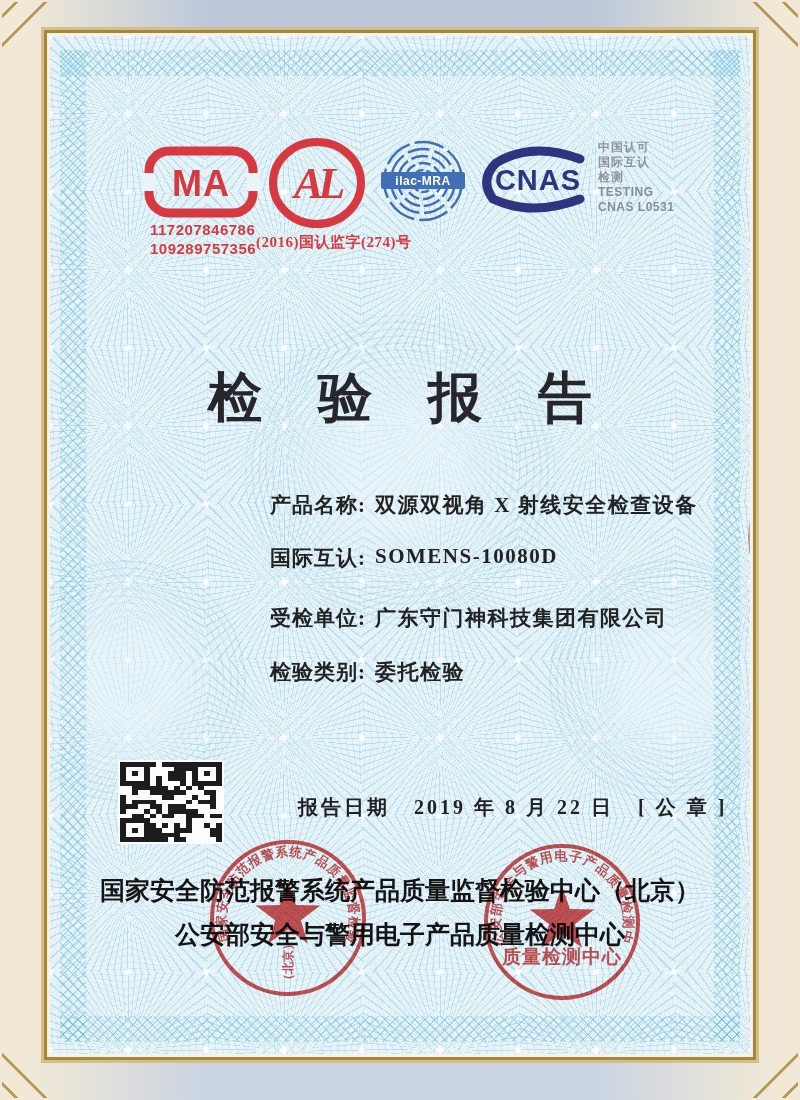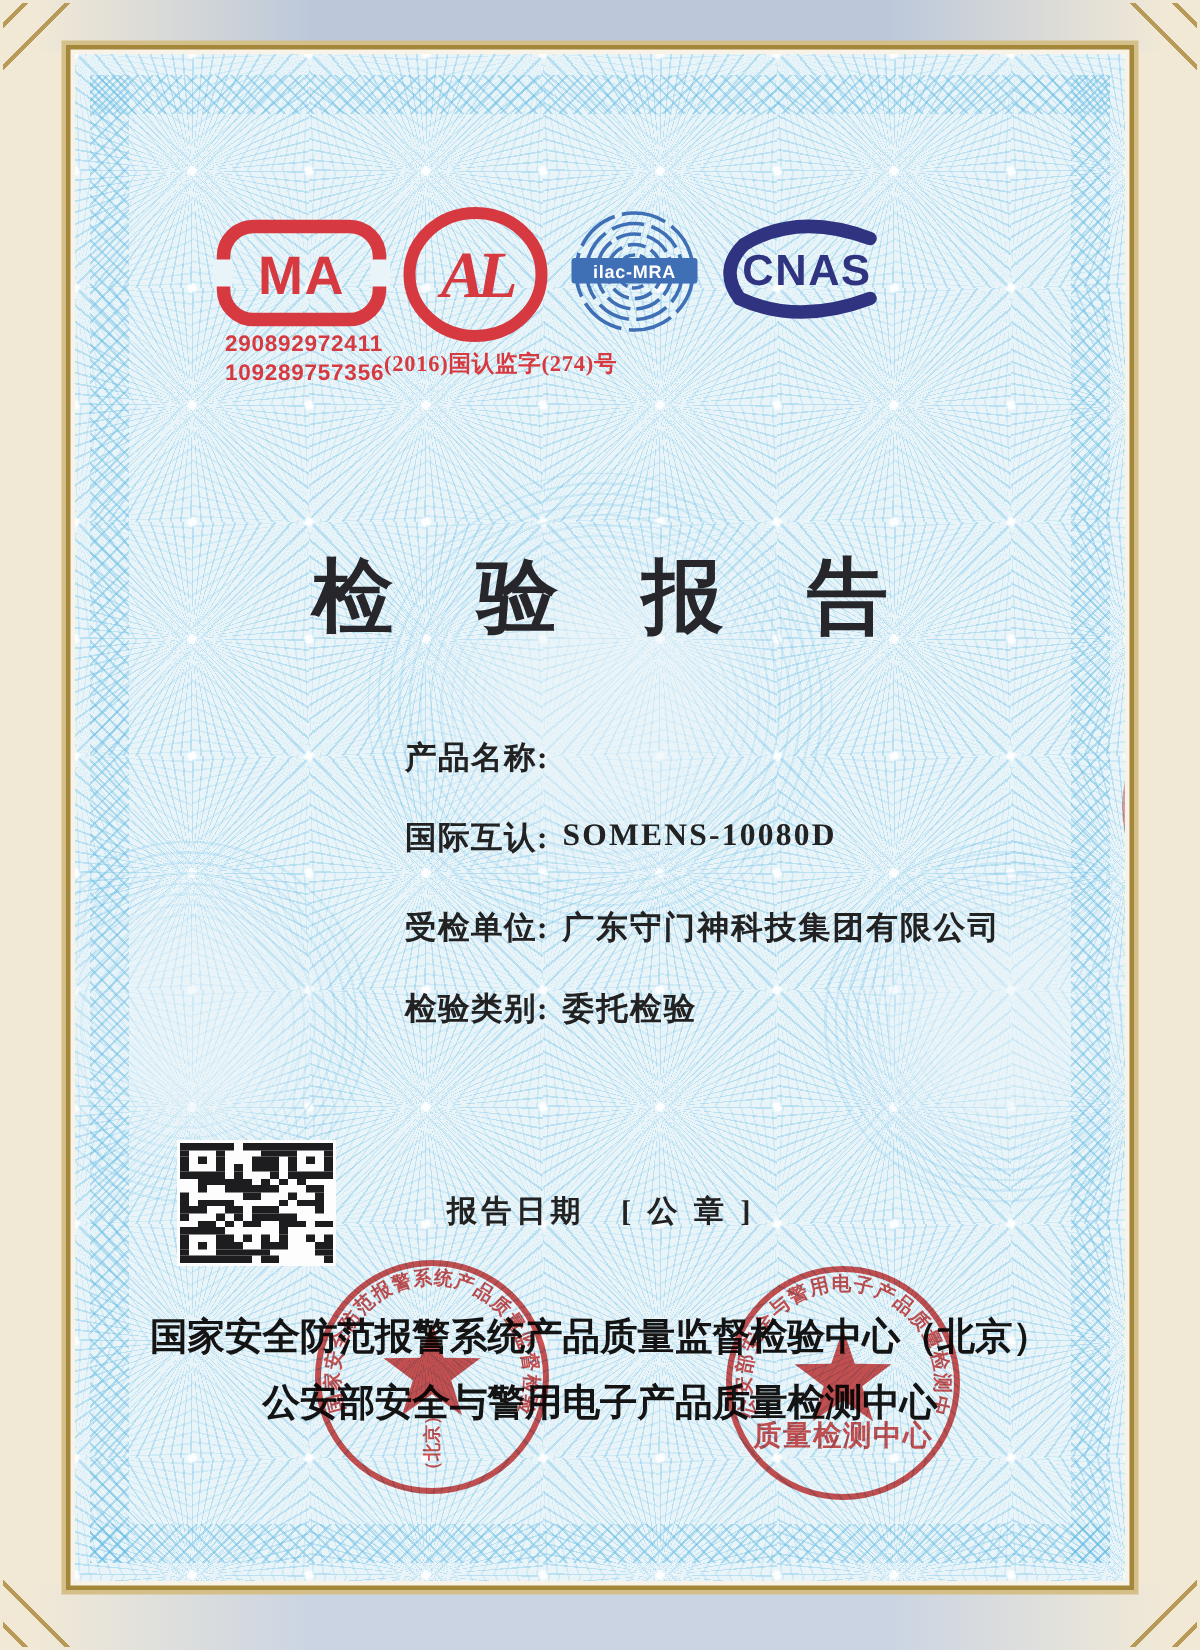--- a/index.html
+++ b/index.html
@@ -132,32 +132,40 @@
     </g>
     <rect x="1" y="34" width="84" height="17" rx="2" fill="#3f6fb5"></rect>
     <text x="43" y="47" text-anchor="middle" fill="#ffffff" style="font:700 12px 'Liberation Sans',sans-serif;letter-spacing:.5px;">ilac-MRA</text>
   </svg>
 
   <svg class="logo" style="left:430px;top:110px;" width="114" height="68" viewBox="0 0 114 68">
     <path d="M100,13 Q52,-5 16,17 Q-1,34 13,53 Q52,71 100,53" fill="none" stroke="#2f3380" stroke-width="9" stroke-linecap="round"></path>
     <text x="58" y="44" text-anchor="middle" class="navy" style="font:800 29px 'Liberation Sans',sans-serif;letter-spacing:1px;">CNAS</text>
   </svg>
 
+  <div class="cnas-lines">
+    <div>中国认可</div>
+    <div>国际互认</div>
+    <div>检测</div>
+    <div class="en">TESTING</div>
+    <div class="en">CNAS L0531</div>
+  </div>
 
   <div class="reg-numbers">
-    <div>290892972411</div>
+    <div>117207846786</div>
     <div>109289757356</div>
   </div>
   <div class="approval-no">(2016)国认监字(274)号</div>
 
 
   <div class="doc-title">检验报告</div>
 
   <div class="field f0">
     <span>产品名称:</span>
+    <span class="val">双源双视角 X 射线安全检查设备</span>
   </div>
   <div class="field f1">
     <span>国际互认:</span>
     <span class="val">SOMENS-10080D</span>
   </div>
   <div class="field f3">
     <span>检验类别:</span>
     <span class="val">委托检验</span>
   </div>
   <div class="field f2">
@@ -452,20 +460,21 @@
       <i style="grid-area:17/12"></i>
       <i style="grid-area:17/13"></i>
       <i style="grid-area:17/14"></i>
       <i style="grid-area:17/15"></i>
       <i style="grid-area:17/16"></i>
       <i style="grid-area:17/17;background:#1d1d1f"></i>
     </div>
 
   <div class="date-row">
     <span>报告日期</span>
+    <span>2019 年 8 月 22 日</span>
     <span>[ 公 章 ]</span>
   </div>
 
   <div class="org org1">国家安全防范报警系统产品质量监督检验中心（北京）</div>
   <div class="org org2">公安部安全与警用电子产品质量检测中心</div>
 
   <svg class="stamp stamp-left" width="172" height="172" viewBox="0 0 172 172">
     <defs>
         <path id="ringL" d="M 28,108 A 62,62 0 1 1 144,108"></path>
       </defs>

